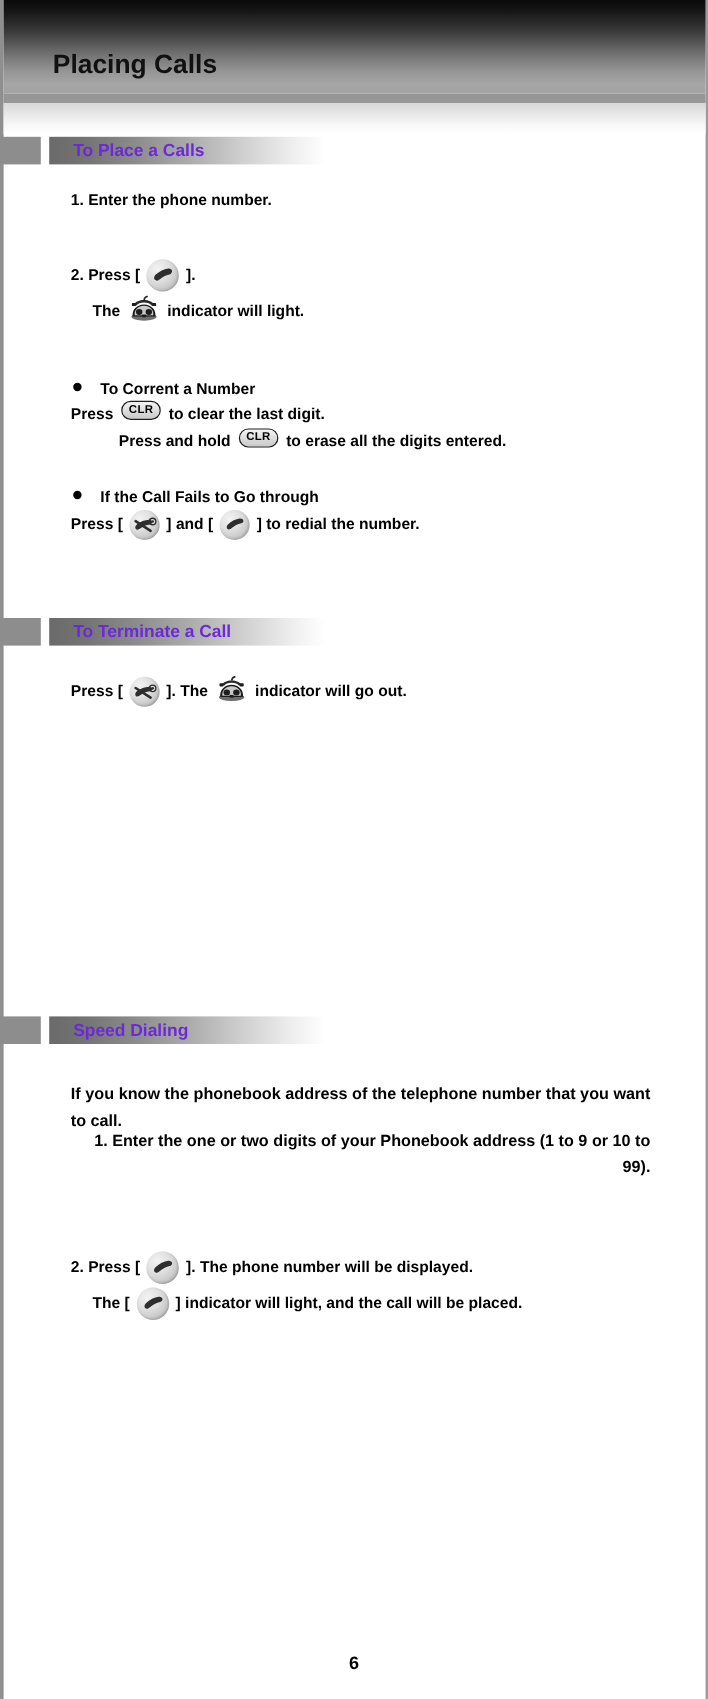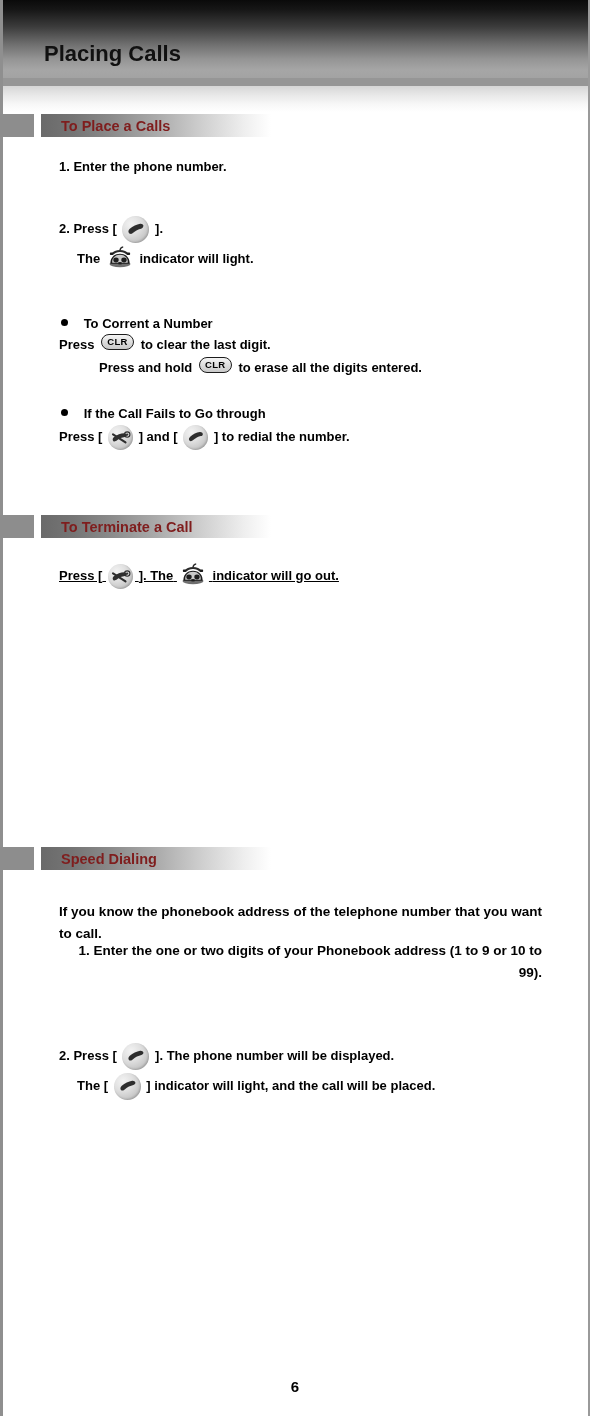--- a/index.html
+++ b/index.html
@@ -89,21 +89,21 @@
     width: 230px; height: 23px;
     background: linear-gradient(to right,
       #6a6a6a 0%, #757575 14%, #8a8a8a 30%,
       #aaaaaa 50%, #cfcfcf 70%, #eeeeee 88%, #ffffff 100%);
   }
   .sh-label {
     position: absolute;
     left: 61px; top: 3px;
     font-size: 14.5px;
     font-weight: bold;
-    color: #7f1d1d;
+    color: #6d28d9;
     line-height: 18px;
     white-space: nowrap;
   }
 
   
   .txt {
     position: absolute;
     font-size: 13px;
     font-weight: bold;
     color: #000000;
@@ -294,21 +294,21 @@
     </span>
     <span>] to redial the number.</span>
   </div>
 
   <div class="section-header" style="left:0; top:515px; width:271px;">
     <div class="sh-tab"></div>
     <div class="sh-bar"></div>
     <div class="sh-label">To Terminate a Call</div>
   </div>
 
-  <div class="txt" style="left:59px; top:563px;text-decoration:underline;">
+  <div class="txt" style="left:59px; top:563px;">
     <span>Press [</span>
     <span class="key key-round small">
       <svg viewBox="0 0 25 25" aria-hidden="true">
         <path d="M5.2 15.9c-1-1.3-.4-2.9.9-3.9 2.9-2.3 6.7-3.6 10-3.8 1.5-.1 2.7.7 2.8 1.9.1 1.1-.8 1.8-2.1 2-2.7.4-5.6 1.5-7.7 3.1-1.2.9-2.9 1.8-3.9.7z" fill="#2e2e2e"></path>
         <path d="M5.0 9.3 L17.5 17.4" stroke="#2e2e2e" stroke-width="2.1" stroke-linecap="round"></path>
         <circle cx="19.2" cy="9.6" r="2.7" fill="none" stroke="#2e2e2e" stroke-width="1.1"></circle>
         <circle cx="19.2" cy="9.6" r="1.1" fill="#2e2e2e"></circle>
       </svg>
     </span>
     <span>]. The</span>

